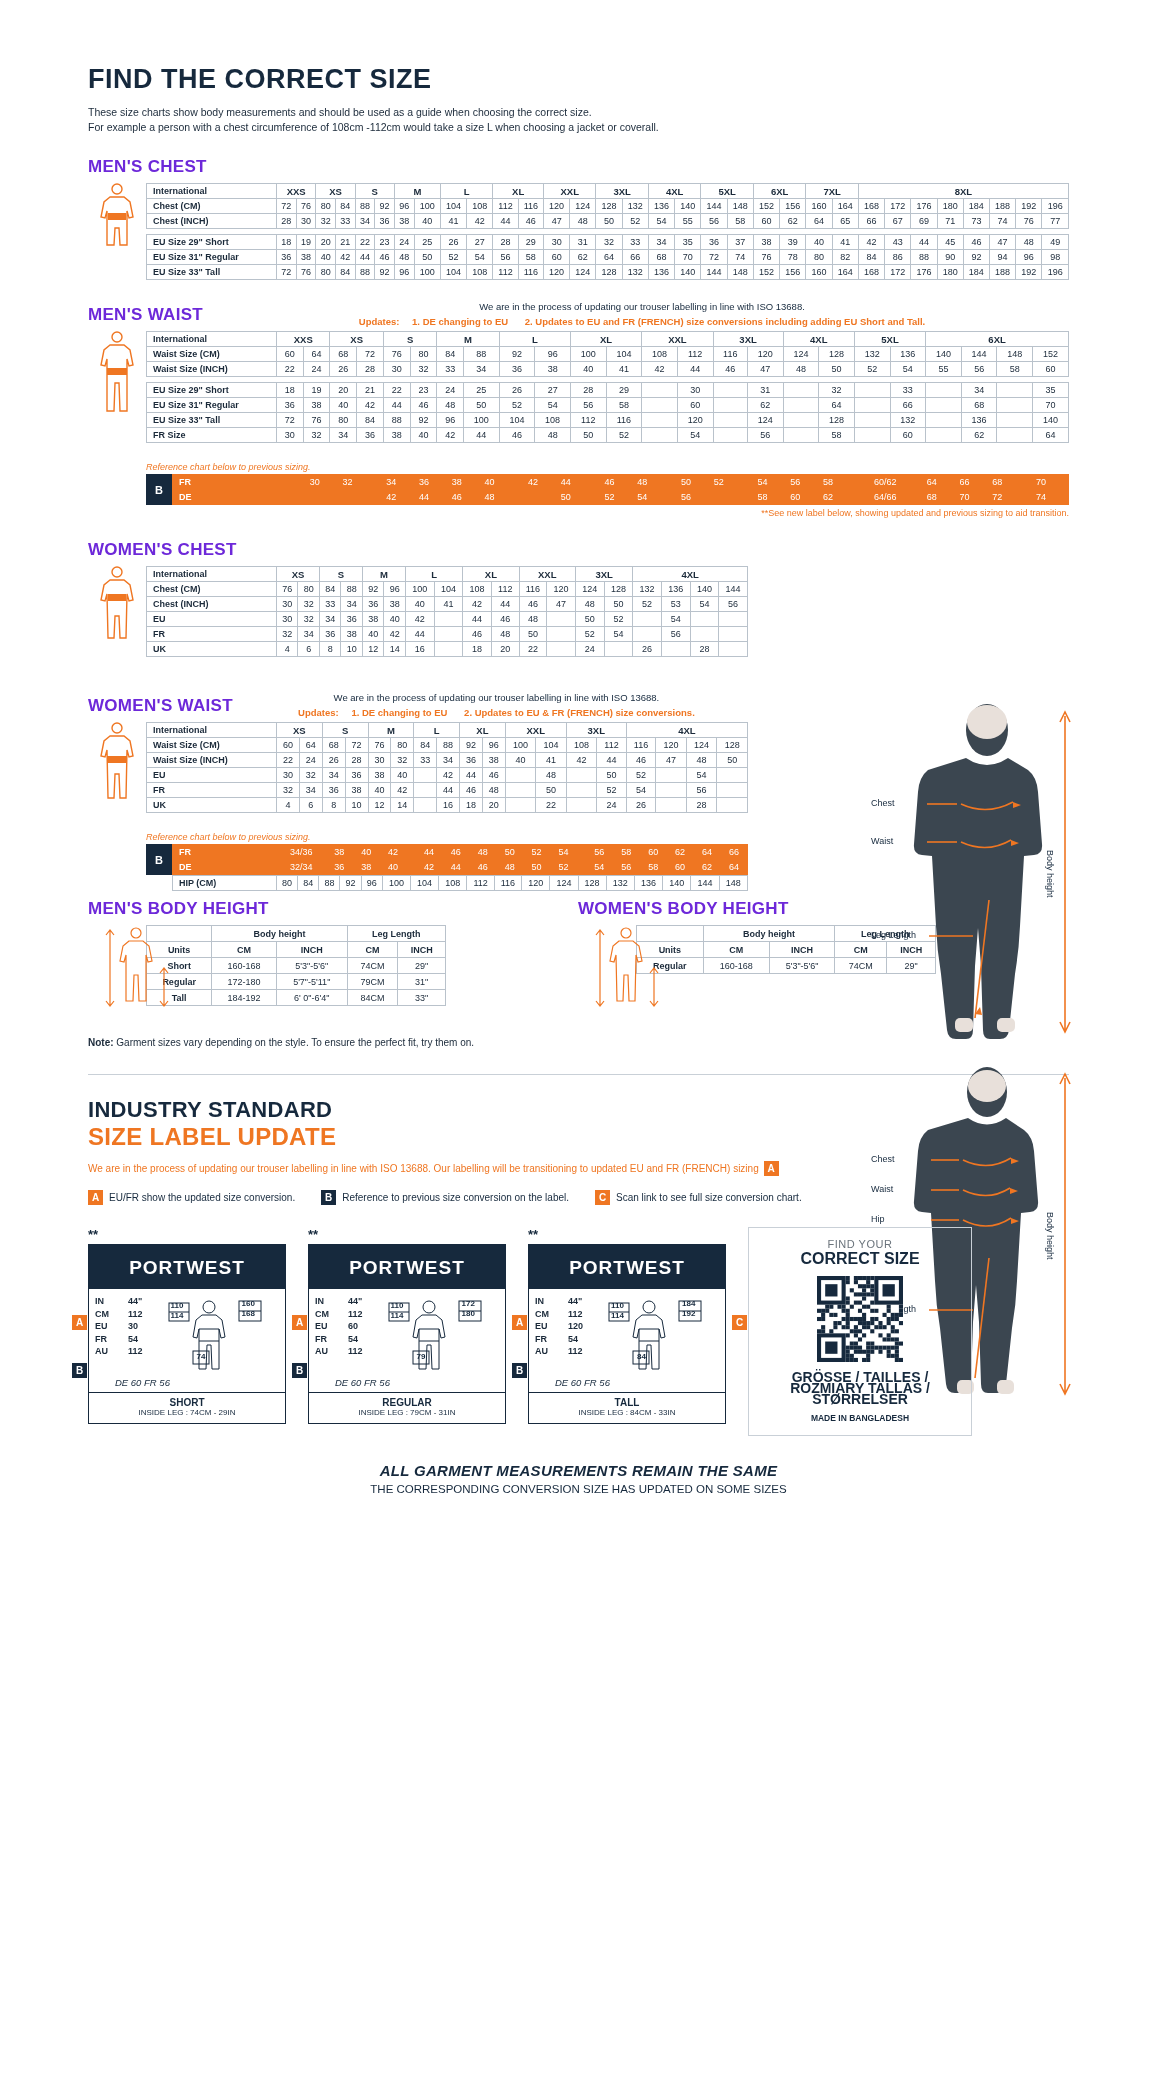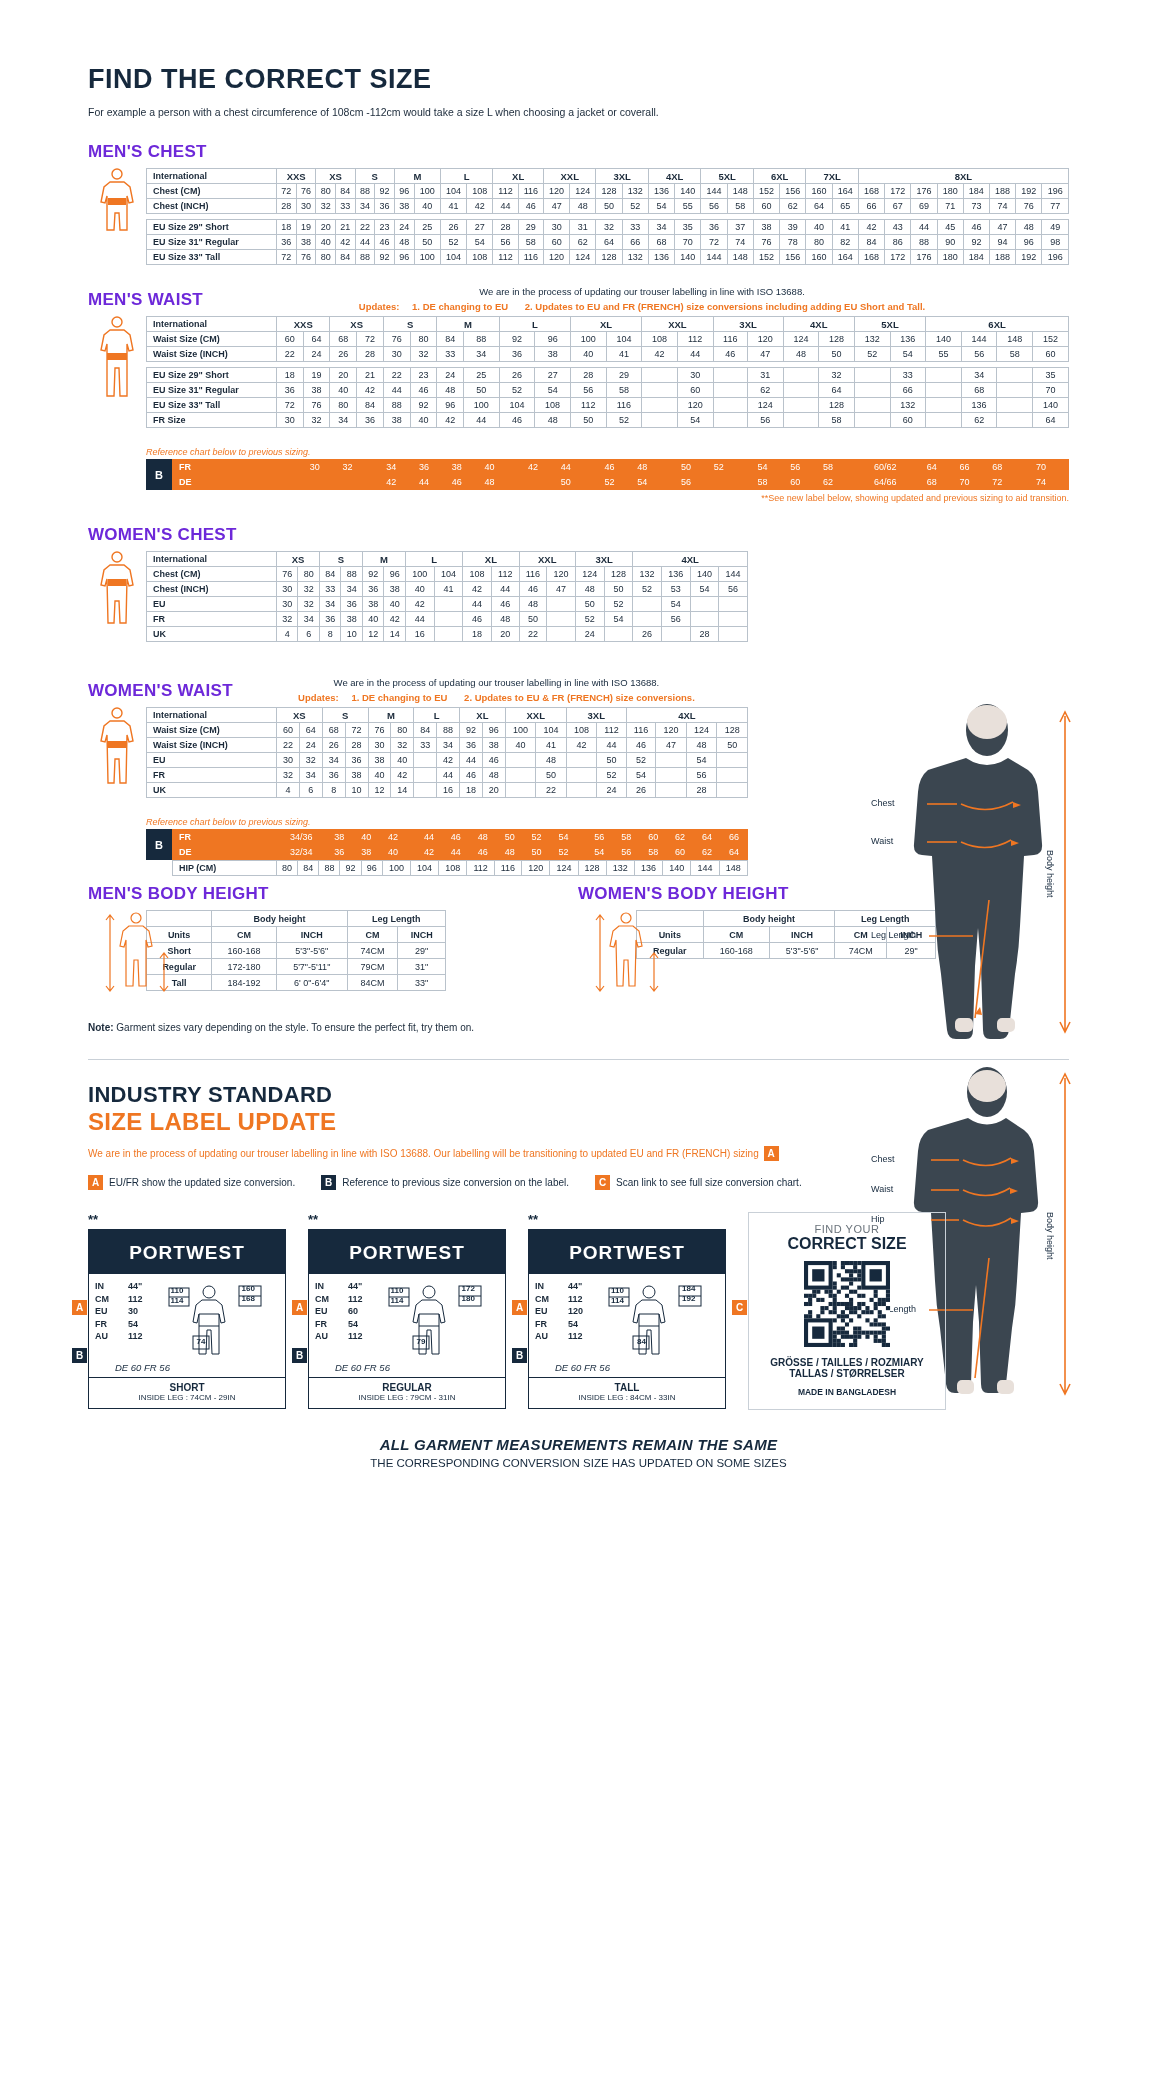--- a/index.html
+++ b/index.html
@@ -116,42 +116,43 @@
   .codes .cd { display: flex; gap: 16px; }
   .codes .k { width: 17px; font-weight: bold; }
   .codes .v { font-weight: bold; }
   .mini-fig { flex: 1; position: relative; height: 78px; }
   .label-foot { border-top: 1px solid #16293d; text-align: center; padding: 4px 0 6px 0; }
   .label-foot .t1 { font-size: 10px; font-weight: bold; color: #16293d; }
   .label-foot .t2 { font-size: 8px; color: #16293d; }
   .prevline { font-size: 9.5px; font-style: italic; font-weight: normal; color: #16293d; padding: 2px 0 4px 26px; }
   .side-badge { position: absolute; left: -16px; width: 15px; height: 15px; }
 
-  .qr-card { width: 198px; border: 1px solid #c9d0d7; text-align: center; padding: 10px 8px 12px 8px; }
+  .qr-card { width: 224px; border: 1px solid #c9d0d7; text-align: center; padding: 10px 8px 12px 8px; }
   .qr-t1 { font-size: 11px; color: #6a737b; letter-spacing: 0.5px; }
   .qr-t2 { font-size: 16px; font-weight: bold; color: #16293d; margin-bottom: 8px; }
   .qr-img { width: 86px; height: 86px; margin: 0 auto 10px auto; }
-  .qr-t3 { font-size: 10px; font-weight: bold; color: #16293d; line-height: 11px; }
+  .qr-t3 { font-size: 14px; font-weight: bold; color: #16293d; line-height: 11px; }
   .qr-t4 { font-size: 8.5px; font-weight: bold; color: #16293d; margin-top: 8px; }
 
   .foot1 { text-align: center; font-size: 15px; font-weight: bold; color: #16293d; margin-top: 26px; letter-spacing: 0.3px; font-style: italic;}
   .foot2 { text-align: center; font-size: 11.5px; color: #16293d; margin-top: 4px; }
 
   
   .persons { position: absolute; right: 78px; top: 700px; width: 210px; }
   .person-block { position: relative; margin-bottom: 18px; }
   .annot { position: absolute; font-size: 9px; color: #16293d; }
 </style>
 </head>
 <body>
 
 <div class="page">
 
   <h1 class="main-title">FIND THE CORRECT SIZE</h1>
   <div class="intro">
+    <div>These size charts show body measurements and should be used as a guide when choosing the correct size.</div>
     <div>For example a person with a chest circumference of 108cm -112cm would take a size L when choosing a jacket or coverall.</div>
   </div>
 
   <h2 class="section-title">MEN'S CHEST</h2>
   <div class="row-flex block">
     <div class="figure-col">
       <svg class="fig-svg" width="58" height="100" viewBox="0 0 58 100">
         <g stroke="#ef7622" stroke-width="1.4" fill="none">
           <path d="M29 6 m-5,0 a5,5 0 1,0 10,0 a5,5 0 1,0 -10,0"></path>
           <path d="M22 14 L16 19 L13 34 L17 35 L19 28 L19 62 L26 62 L27 45 L31 45 L32 62 L39 62 L39 28 L41 35 L45 34 L42 19 L36 14 Z"></path>

